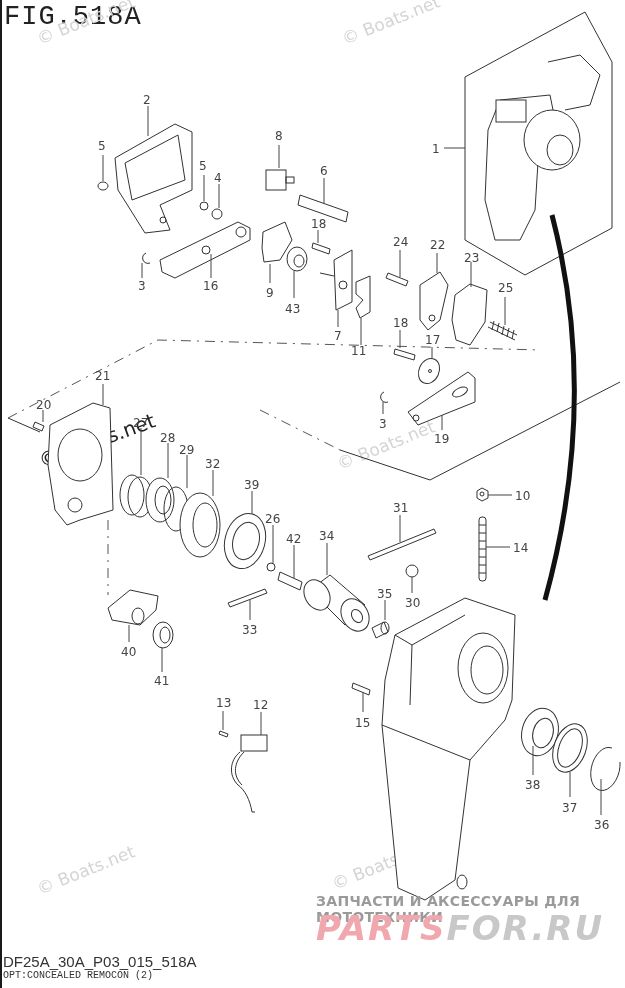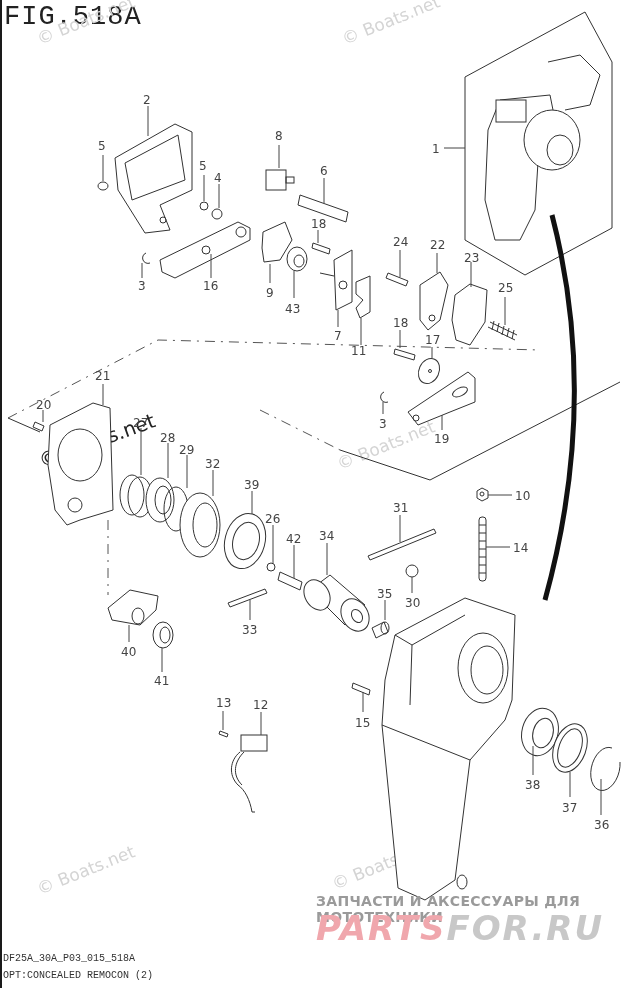--- a/index.html
+++ b/index.html
@@ -1,19 +1,19 @@
 <!DOCTYPE html>
 <html><head>
 <meta charset="utf-8">
 <style>
   html, body { margin: 0; padding: 0; background: #ffffff; }
   body { width: 625px; height: 988px; position: relative; overflow: hidden; font-family: "DejaVu Sans Mono", monospace; }
   .frame-left { position: absolute; left: 0; top: 0; width: 2px; height: 988px; background: #1a1a1a; }
   .fig-title { position: absolute; left: 4px; top: 2px; font-family: "Liberation Mono", "DejaVu Sans Mono", monospace; font-size: 27px; color: #222; letter-spacing: 1px; }
-  .footer-code { position: absolute; left: 3px; top: 953px; font-family: Liberation Mono, monospace; font-size: 10px; color: #333; }
+  .footer-code { position: absolute; left: 3px; top: 953px; font-family: Liberation Sans, sans-serif; font-size: 15px; color: #333; }
   .footer-desc { position: absolute; left: 3px; top: 970px; font-family: "Liberation Mono", monospace; font-size: 10px; color: #333; }
   svg#diagram { position: absolute; left: 0; top: 0; }
   .lbl { font-family: "DejaVu Sans", sans-serif; font-size: 12px; fill: #444; }
   .part { fill: none; stroke: #333; stroke-width: 1; }
   .partf { fill: #fff; stroke: #333; stroke-width: 1; }
   .lead { stroke: #444; stroke-width: 1; fill: none; }
   .dash { stroke: #555; stroke-width: 1; fill: none; stroke-dasharray: 10 6 2 6; }
   .wm { font-family: "DejaVu Sans", sans-serif; font-size: 17px; fill: #d4d4d4; }
   .wm-big { font-family: "DejaVu Sans", sans-serif; font-size: 20px; fill: #222; }
   .shop-sub { position: absolute; left: 316px; top: 893px; font-family: "DejaVu Sans", sans-serif; font-size: 14px; color: #9a9a9a; font-weight: bold; letter-spacing: 0.3px; }

